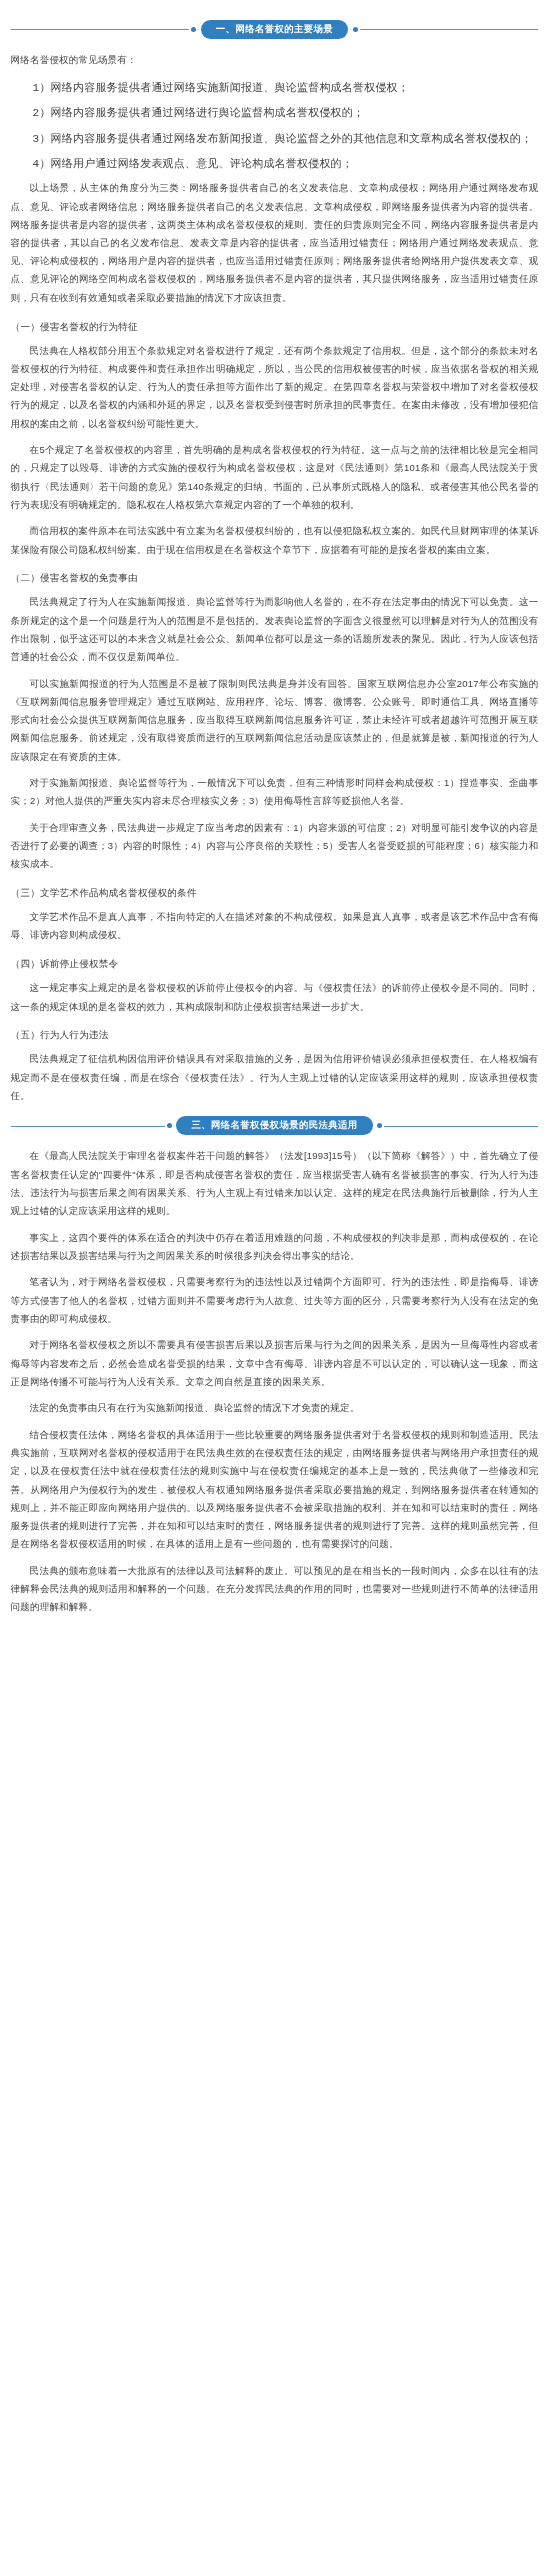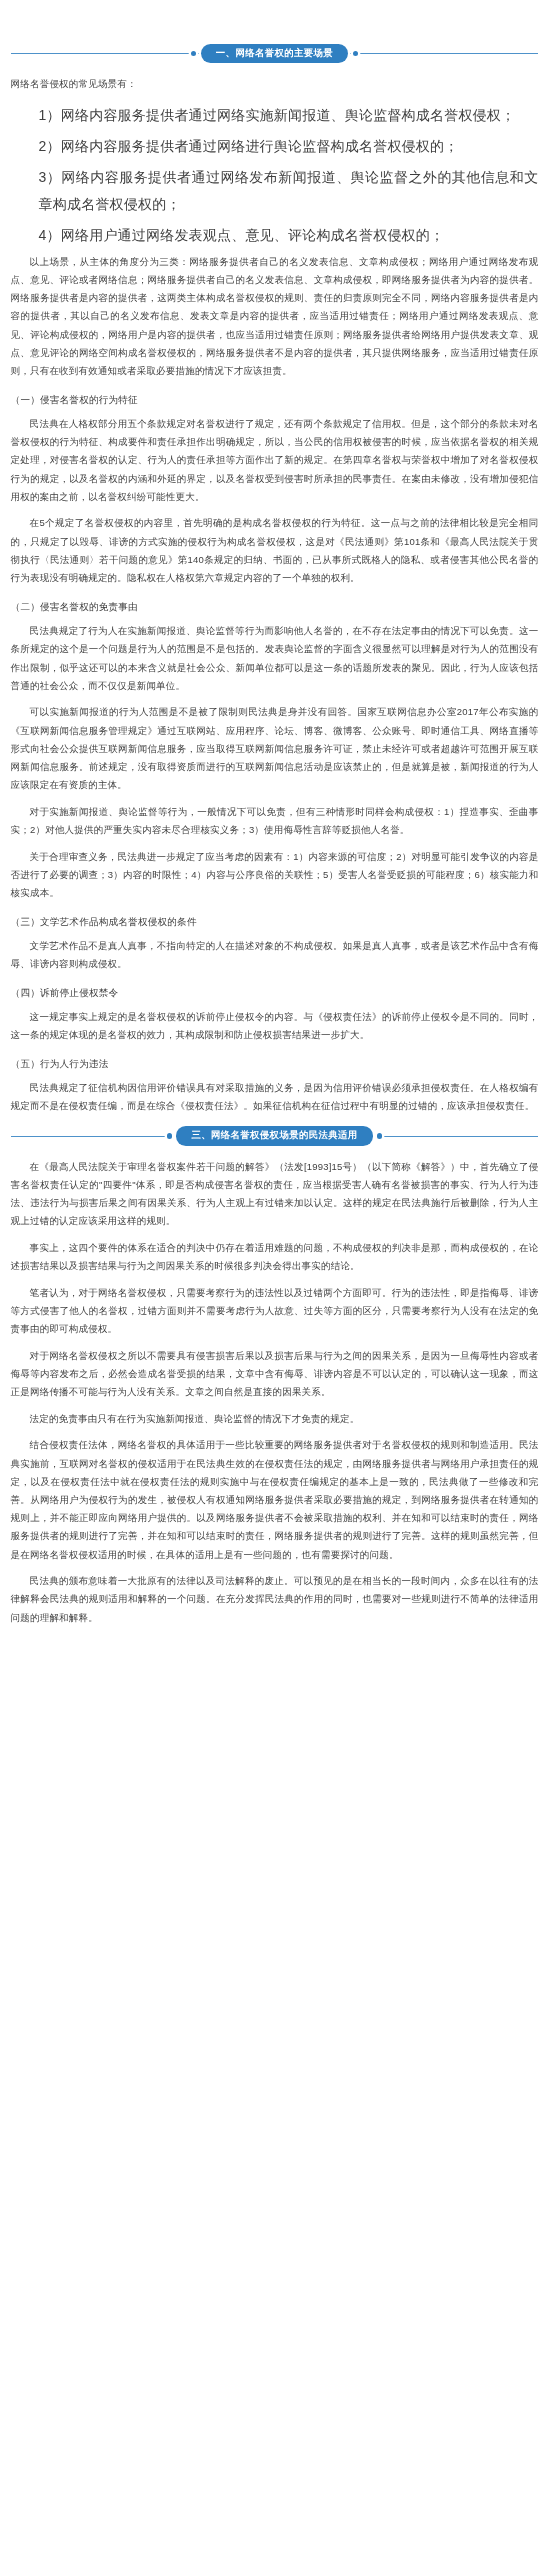--- a/index.html
+++ b/index.html
@@ -7,21 +7,20 @@
     width:557px;
     background:#ffffff;
     font-family:"Liberation Sans","DejaVu Sans",sans-serif;
     color:#3b3b3b;
     -webkit-font-smoothing:antialiased;
   }
   .page{
     width:549px;
     box-sizing:border-box;
     padding:9px 10.6px 19.6px 10.6px;
-    margin-top:24px;
   }
   
   .section-bar{
     position:relative;
     margin:10.6px 0 12px 0;
     height:19.6px;
     display:flex;
     align-items:center;
     justify-content:center;
   }
@@ -63,25 +62,26 @@
     font-size:9.5px;
     line-height:1.92;
     text-align:justify;
     color:#3f3f3f;
     letter-spacing:0.2px;
   }
   p.indent{text-indent:2em;}
   p.sub{
     margin:0 0 4.5px 0;
     padding-left:2em;
-    font-size:14px;
+    font-size:11px;
     line-height:1.9;
     text-align:justify;
     color:#3f3f3f;
     letter-spacing:0.2px;
+    font-family:Liberation Mono, monospace;
   }
   h3.subhead{
     margin:10.6px 0 6.8px 0;
     font-size:9.6px;
     line-height:1.8;
     font-weight:normal;
     color:#3a3a3a;
     letter-spacing:0.2px;
   }
 </style>
@@ -101,35 +101,36 @@
   <p class="sub">1）网络内容服务提供者通过网络实施新闻报道、舆论监督构成名誉权侵权；</p>
   <p class="sub">2）网络内容服务提供者通过网络进行舆论监督构成名誉权侵权的；</p>
   <p class="sub">3）网络内容服务提供者通过网络发布新闻报道、舆论监督之外的其他信息和文章构成名誉权侵权的；</p>
   <p class="sub">4）网络用户通过网络发表观点、意见、评论构成名誉权侵权的；</p>
   <p class="para indent">以上场景，从主体的角度分为三类：网络服务提供者自己的名义发表信息、文章构成侵权；网络用户通过网络发布观点、意见、评论或者网络信息；网络服务提供者自己的名义发表信息、文章构成侵权，即网络服务提供者为内容的提供者。网络服务提供者是内容的提供者，这两类主体构成名誉权侵权的规则、责任的归责原则完全不同，网络内容服务提供者是内容的提供者，其以自己的名义发布信息、发表文章是内容的提供者，应当适用过错责任；网络用户通过网络发表观点、意见、评论构成侵权的，网络用户是内容的提供者，也应当适用过错责任原则；网络服务提供者给网络用户提供发表文章、观点、意见评论的网络空间构成名誉权侵权的，网络服务提供者不是内容的提供者，其只提供网络服务，应当适用过错责任原则，只有在收到有效通知或者采取必要措施的情况下才应该担责。</p>
 
 
   <h3 class="subhead">（一）侵害名誉权的行为特征</h3>
   <p class="para indent">民法典在人格权部分用五个条款规定对名誉权进行了规定，还有两个条款规定了信用权。但是，这个部分的条款未对名誉权侵权的行为特征、构成要件和责任承担作出明确规定，所以，当公民的信用权被侵害的时候，应当依据名誉权的相关规定处理，对侵害名誉权的认定、行为人的责任承担等方面作出了新的规定。在第四章名誉权与荣誉权中增加了对名誉权侵权行为的规定，以及名誉权的内涵和外延的界定，以及名誉权受到侵害时所承担的民事责任。在案由未修改，没有增加侵犯信用权的案由之前，以名誉权纠纷可能性更大。</p>
   <p class="para indent">在5个规定了名誉权侵权的内容里，首先明确的是构成名誉权侵权的行为特征。这一点与之前的法律相比较是完全相同的，只规定了以毁辱、诽谤的方式实施的侵权行为构成名誉权侵权，这是对《民法通则》第101条和《最高人民法院关于贯彻执行〈民法通则〉若干问题的意见》第140条规定的归纳、书面的，已从事所式既格人的隐私、或者侵害其他公民名誉的行为表现没有明确规定的。隐私权在人格权第六章规定内容的了一个单独的权利。</p>
+  <p class="para indent">而信用权的案件原本在司法实践中有立案为名誉权侵权纠纷的，也有以侵犯隐私权立案的。如民代旦财网审理的体某诉某保险有限公司隐私权纠纷案。由于现在信用权是在名誉权这个章节下，应据着有可能的是按名誉权的案由立案。</p>
 
   <h3 class="subhead">（二）侵害名誉权的免责事由</h3>
   <p class="para indent">民法典规定了行为人在实施新闻报道、舆论监督等行为而影响他人名誉的，在不存在法定事由的情况下可以免责。这一条所规定的这个是一个问题是行为人的范围是不是包括的。发表舆论监督的字面含义很显然可以理解是对行为人的范围没有作出限制，似乎这还可以的本来含义就是社会公众、新闻单位都可以是这一条的话题所发表的聚见。因此，行为人应该包括普通的社会公众，而不仅仅是新闻单位。</p>
   <p class="para indent">可以实施新闻报道的行为人范围是不是被了限制则民法典是身并没有回答。国家互联网信息办公室2017年公布实施的《互联网新闻信息服务管理规定》通过互联网站、应用程序、论坛、博客、微博客、公众账号、即时通信工具、网络直播等形式向社会公众提供互联网新闻信息服务，应当取得互联网新闻信息服务许可证，禁止未经许可或者超越许可范围开展互联网新闻信息服务。前述规定，没有取得资质而进行的互联网新闻信息活动是应该禁止的，但是就算是被，新闻报道的行为人应该限定在有资质的主体。</p>
   <p class="para indent">对于实施新闻报道、舆论监督等行为，一般情况下可以免责，但有三种情形时同样会构成侵权：1）捏造事实、歪曲事实；2）对他人提供的严重失实内容未尽合理核实义务；3）使用侮辱性言辞等贬损他人名誉。</p>
   <p class="para indent">关于合理审查义务，民法典进一步规定了应当考虑的因素有：1）内容来源的可信度；2）对明显可能引发争议的内容是否进行了必要的调查；3）内容的时限性；4）内容与公序良俗的关联性；5）受害人名誉受贬损的可能程度；6）核实能力和核实成本。</p>
 
   <h3 class="subhead">（三）文学艺术作品构成名誉权侵权的条件</h3>
   <p class="para indent">文学艺术作品不是真人真事，不指向特定的人在描述对象的不构成侵权。如果是真人真事，或者是该艺术作品中含有侮辱、诽谤内容则构成侵权。</p>
 
   <h3 class="subhead">（四）诉前停止侵权禁令</h3>
   <p class="para indent">这一规定事实上规定的是名誉权侵权的诉前停止侵权令的内容。与《侵权责任法》的诉前停止侵权令是不同的。同时，这一条的规定体现的是名誉权的效力，其构成限制和防止侵权损害结果进一步扩大。</p>
 
   <h3 class="subhead">（五）行为人行为违法</h3>
-  <p class="para indent">民法典规定了征信机构因信用评价错误具有对采取措施的义务，是因为信用评价错误必须承担侵权责任。在人格权编有规定而不是在侵权责任编，而是在综合《侵权责任法》。如果征信机构在征信过程中有明显的过错的，应该承担侵权责任。</p>
+  <p class="para indent">民法典规定了征信机构因信用评价错误具有对采取措施的义务，是因为信用评价错误必须承担侵权责任。在人格权编有规定而不是在侵权责任编，而是在综合《侵权责任法》。行为人主观上过错的认定应该采用这样的规则，应该承担侵权责任。</p>
 
   <div class="section-bar">
     <div class="rule"></div>
     <span class="dot left"></span>
     <span class="pill">三、网络名誉权侵权场景的民法典适用</span>
     <span class="dot right"></span>
   </div>
 
   <p class="para indent">在《最高人民法院关于审理名誉权案件若干问题的解答》（法发[1993]15号）（以下简称《解答》）中，首先确立了侵害名誉权责任认定的"四要件"体系，即是否构成侵害名誉权的责任，应当根据受害人确有名誉被损害的事实、行为人行为违法、违法行为与损害后果之间有因果关系、行为人主观上有过错来加以认定。这样的规定在民法典施行后被删除，行为人主观上过错的认定应该采用这样的规则。</p>
   <p class="para indent">事实上，这四个要件的体系在适合的判决中仍存在着适用难题的问题，不构成侵权的判决非是那，而构成侵权的，在论述损害结果以及损害结果与行为之间因果关系的时候很多判决会得出事实的结论。</p>

